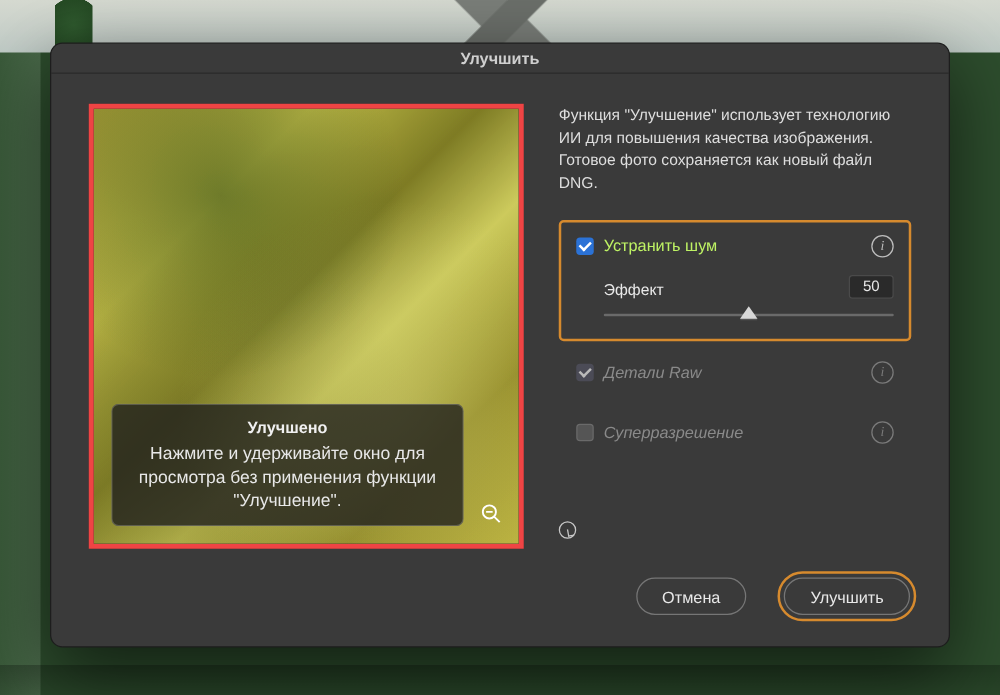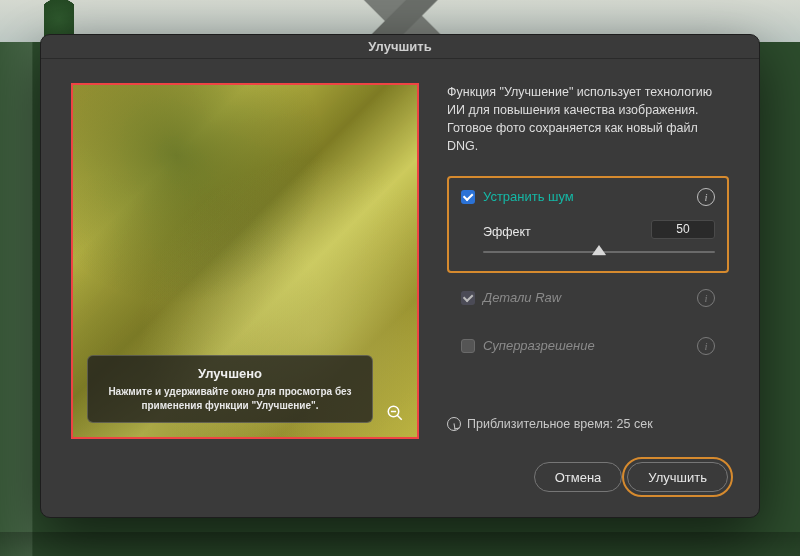--- a/index.html
+++ b/index.html
@@ -55,21 +55,21 @@
   }
   .content {
     flex:1;
     display:flex;
     padding: 24px 30px 18px 30px;
     gap: 28px;
   }
   
   .preview {
     width: 348px; height: 356px;
-    border: 2px solid #ef4444;
+    border: 4px solid #ef4444;
     position: relative;
     overflow:hidden;
     background: #2a2a2a;
   }
   .preview-img {
     position:absolute; inset:0;
     background:
       radial-gradient(circle at 30% 20%, rgba(60,80,30,0.6) 0%, transparent 40%),
       radial-gradient(circle at 70% 70%, rgba(200,200,120,0.5) 0%, transparent 50%),
       radial-gradient(circle at 20% 80%, rgba(120,120,50,0.6) 0%, transparent 50%),
@@ -82,21 +82,21 @@
     background: rgba(30,30,30,0.78);
     border:1px solid rgba(255,255,255,0.2);
     border-radius:6px;
     padding:10px 12px;
     text-align:center;
   }
   .preview-overlay .ov-title {
     font-weight:600; font-size:13px; color:#f0f0f0; margin-bottom:4px;
   }
   .preview-overlay .ov-text {
-    font-size:10px; color:#e8e8e8; line-height:1.35;font-weight:bold;
+    font-size:14px; color:#e8e8e8; line-height:1.35;
   }
   .zoom-icon {
     position:absolute; right:12px; bottom:14px;
     width:20px; height:20px;
     display:flex; align-items:center; justify-content:center;
     color:#fff;
   }
   .zoom-icon svg { width:18px; height:18px; }
 
   .right {
@@ -127,42 +127,42 @@
   }
   .checkbox.checked { background:#2b72d6; }
   .checkbox.checked::after {
     content:""; width:7px; height:4px;
     border-left:2px solid #fff; border-bottom:2px solid #fff;
     transform: rotate(-45deg) translate(0.5px,-1px);
   }
   .checkbox.unchecked { background:#555; border:1px solid #6a6a6a; }
   .checkbox.disabled.checked { background:#556; opacity:0.65; }
   .option-label {
-    font-size:13px; color:#14b8a6;
+    font-size:13px; color:#bef264;
   }
   .option-label.dim { color:#8a8a8a;font-style:italic; }
   .info-icon {
     margin-left:auto;
     width:18px; height:18px;
     border:1.5px solid #bdbdbd; border-radius:50%;
     display:flex; align-items:center; justify-content:center;
     font-size:11px; color:#bdbdbd;
     font-style: italic; font-family: Georgia, serif;
   }
   .info-icon.dim { border-color:#7a7a7a; color:#7a7a7a; }
 
   .slider-row {
     margin-top:14px;
     display:flex; align-items:flex-end; gap:10px;
     padding-left:22px;
   }
   .slider-label { font-size:12.5px; color:#e8e8e8; }
   .slider-value {
     margin-left:auto;
-    width:64px; height:19px;
+    width:36px; height:19px;
     background:#2a2a2a; border:1px solid #4a4a4a;
     border-radius:3px;
     font-size:12px; color:#e8e8e8;
     display:flex; align-items:center; justify-content:center;
   }
   .slider-track {
     margin-top:6px;
     margin-left:22px;
     height:14px; position:relative;
   }
@@ -197,21 +197,21 @@
     transform: translate(-0.5px,-0.5px) rotate(-10deg);
   }
   .learn-more {
     font-size:12.5px; color:#d8d8d8;
     text-decoration: underline;
     text-underline-offset: 3px;
   }
 
   .footer {
     display:flex; justify-content:flex-end; align-items:center;
-    gap:0;
+    gap:25px;
     padding: 0 26px 20px 26px;
   }
   .btn {
     height:30px; padding:0 20px;
     border:1px solid #767676; border-radius:16px;
     background:#3a3a3a; color:#e8e8e8;
     font-size:13px;
     display:flex; align-items:center; justify-content:center;
     cursor:pointer;
   }
@@ -282,21 +282,20 @@
           <span class="checkbox unchecked"></span>
           <span class="option-label dim">Суперразрешение</span>
           <span class="info-icon dim">i</span>
         </div>
       </div>
 
       <div class="spacer"></div>
 
       <div class="time-row">
         <span class="timer-icon"></span>
-        <span>Приблизительное время: 25 сек</span>
       </div>
     </div>
   </div>
 
   <div class="footer">
     <div class="btn">Отмена</div>
     <div class="btn-primary-wrap">
       <div class="btn btn-primary">Улучшить</div>
     </div>
   </div>

